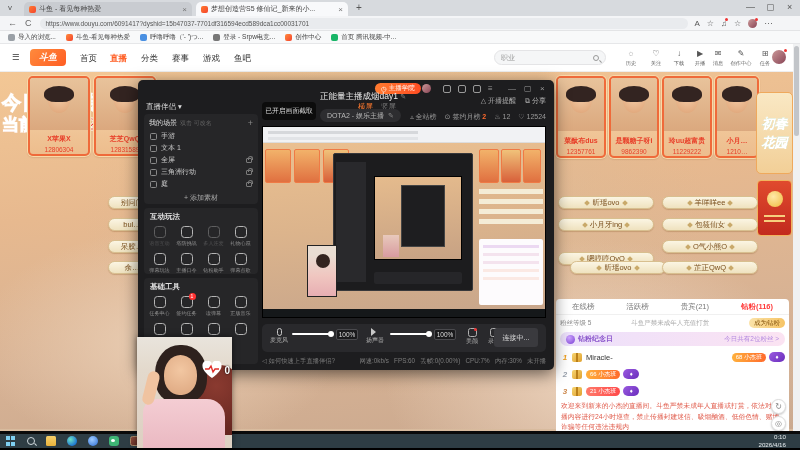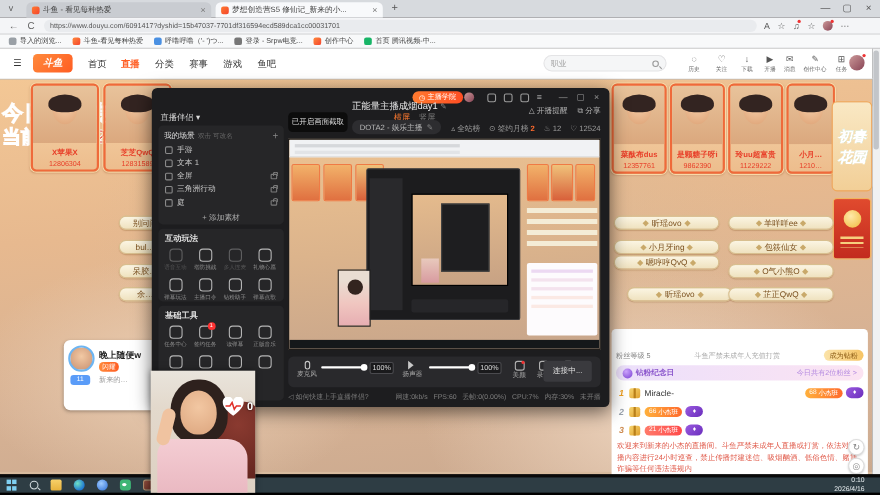--- a/index.html
+++ b/index.html
@@ -360,50 +360,49 @@
   <div class="abs plate" style="left:558px;top:218px;width:96px">
       <i></i>
       <span>小月牙ing</span>
       <i></i>
     </div>
   <div class="abs plate" style="left:662px;top:218px;width:96px">
       <i></i>
       <span>包筱仙女</span>
       <i></i>
     </div>
-  <div class="abs plate" style="left:558px;top:232px;width:96px">
+  <div class="abs plate" style="left:558px;top:252px;width:96px">
       <i></i>
       <span>嗯哼哼QvQ</span>
       <i></i>
     </div>
   <div class="abs plate" style="left:662px;top:240px;width:96px">
       <i></i>
       <span>O气小熊O</span>
       <i></i>
     </div>
   <div class="abs plate" style="left:570px;top:261px;width:96px">
       <i></i>
       <span>昕瑶ovo</span>
       <i></i>
     </div>
   <div class="abs plate" style="left:662px;top:261px;width:96px">
       <i></i>
       <span>芷正QwQ</span>
       <i></i>
     </div>
 
-  <div class="abs usercard">
-    <div class="uc-av"></div>
-    <div class="uc-name">晚上随便w</div>
-    <div class="uc-blue">11</div>
-    <div class="uc-badge">闪耀</div>
-    <div class="uc-sub">新来的…</div>
-  </div>
 
   <div class="abs chatpanel">
+    <div class="ctabs">
+      <span class="ctab">在线榜</span>
+      <span class="ctab">活跃榜</span>
+      <span class="ctab">贵宾(21)</span>
+      <span class="ctab on">钻粉(116)</span>
+    </div>
     <div class="csub">
       <span class="l">粉丝等级 5</span>
       <span class="m">斗鱼严禁未成年人充值打赏</span>
       <span class="joinbtn">成为钻粉</span>
     </div>
     <div class="anniv">
       <span style="display:flex;align-items:center">
           <i class="gem"></i>
           <span class="t">钻粉纪念日</span>
         </span>

